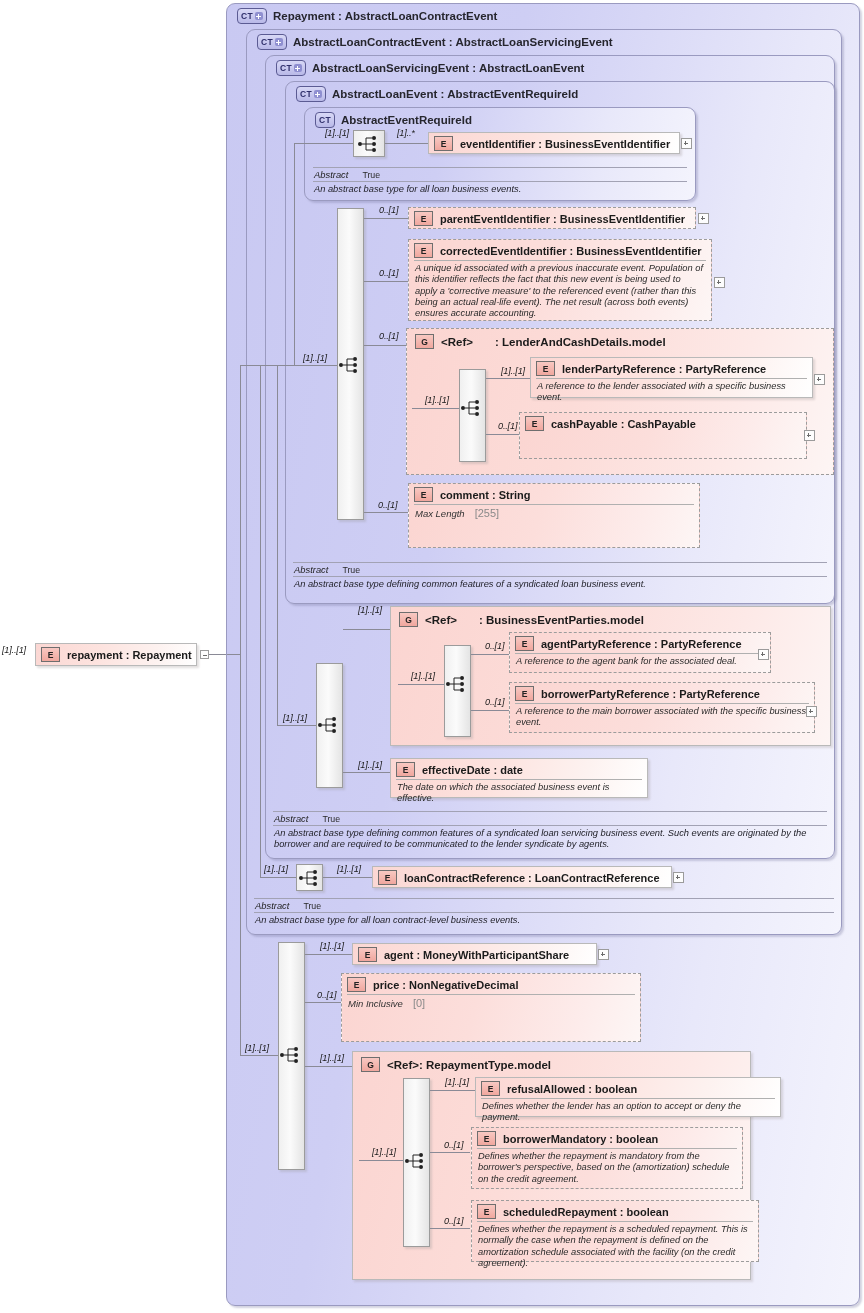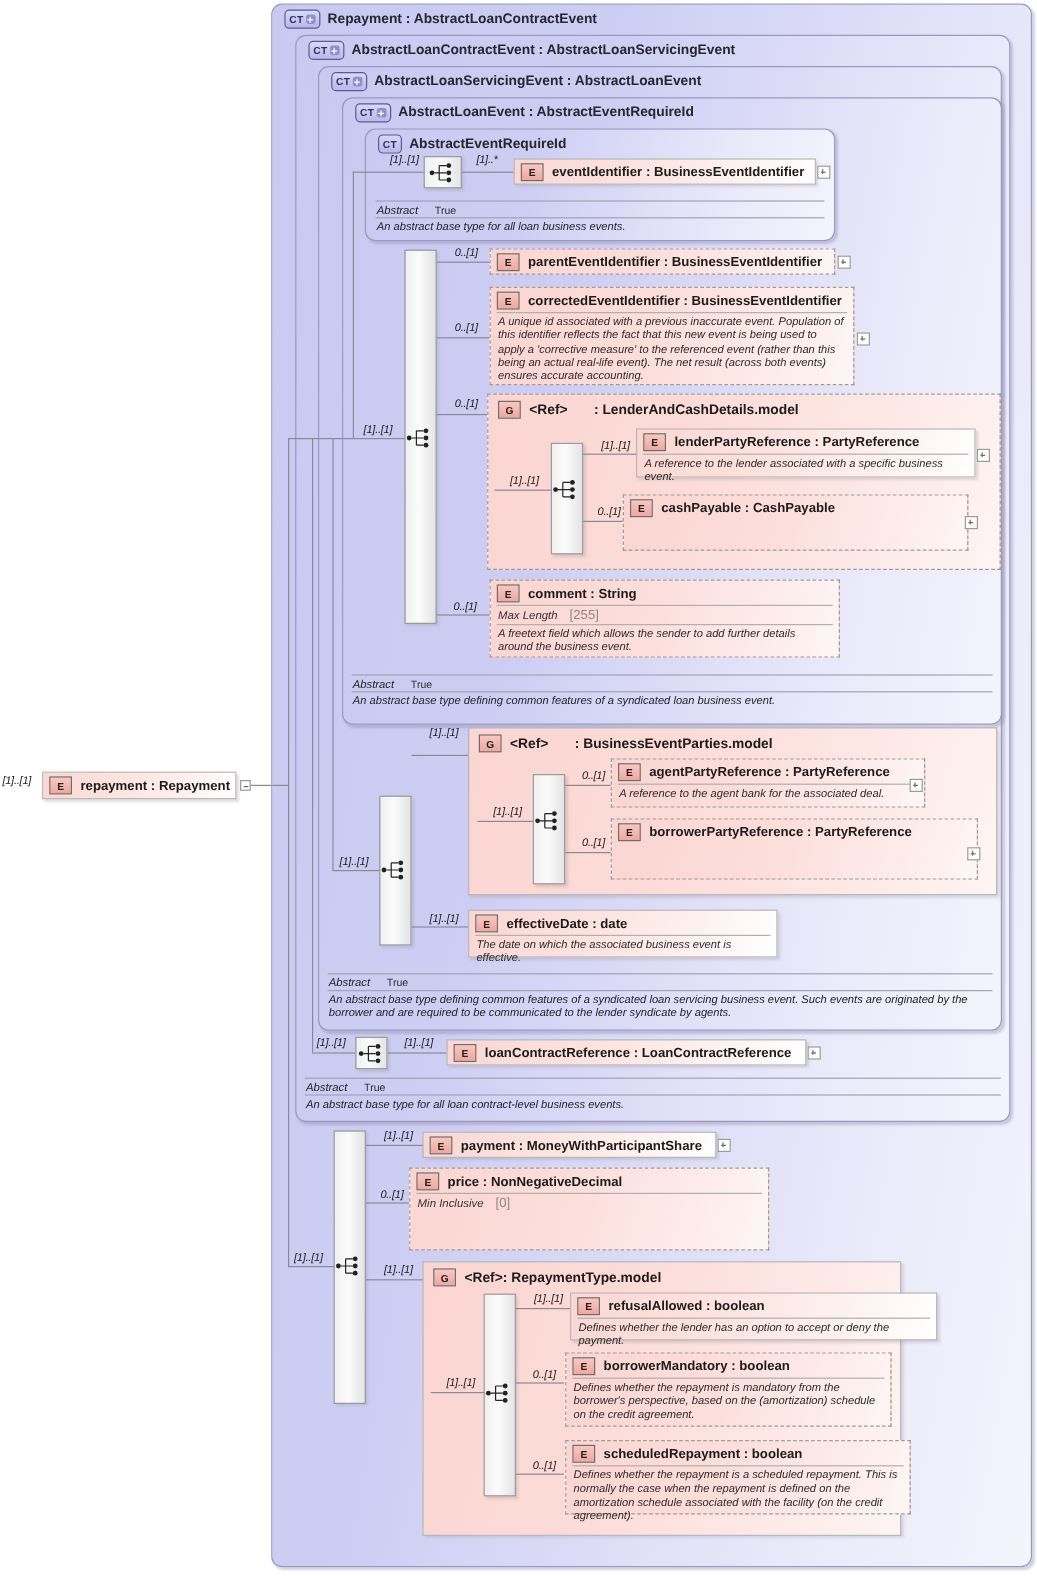--- a/index.html
+++ b/index.html
@@ -302,21 +302,20 @@
   <div class="h" style="left:364px;top:512px;width:46px;"></div>
   <div class="card abs" style="left:378px;top:500px;">0..[1]</div>
   <div class="elem dashed abs" style="left:408px;top:483px;width:292px;height:65px;">
     <div class="elem-head">
       <span class="ebadge">E</span>
       <span class="elabel">comment : String</span>
     </div>
     <div class="facet">
       <span>Max Length</span><span class="fv">[255]</span>
     </div>
-    <div class="doc">A freetext field which allows the sender to add further details around the business event.</div>
   </div>
 
   <div class="annot" style="left:285px;top:562px;width:550px;">
     <div class="line"></div>
     <div class="row">
       <span class="k">Abstract</span>
       <span class="vv">True</span>
     </div>
     <div class="line"></div>
     <div class="desc">An abstract base type defining common features of a syndicated loan business event.</div>
@@ -366,20 +365,21 @@
   </div>
   <div class="expander" style="left:758px;top:649px;"></div>
 
   <div class="h" style="left:471px;top:710px;width:40px;"></div>
   <div class="card abs" style="left:485px;top:697px;">0..[1]</div>
   <div class="elem dashed abs" style="left:509px;top:682px;width:306px;height:51px;">
     <div class="elem-head">
       <span class="ebadge">E</span>
       <span class="elabel">borrowerPartyReference : PartyReference</span>
     </div>
+    <div class="doc">A reference to the main borrower associated with the specific business event.</div>
   </div>
   <div class="expander" style="left:806px;top:706px;"></div>
 
   <div class="h" style="left:343px;top:772px;width:47px;"></div>
   <div class="card abs" style="left:358px;top:760px;">[1]..[1]</div>
   <div class="elem abs" style="left:390px;top:758px;width:258px;height:40px;">
     <div class="elem-head">
       <span class="ebadge">E</span>
       <span class="elabel">effectiveDate : date</span>
     </div>
@@ -441,21 +441,21 @@
     <circle cx="17" cy="4" r="2" fill="#222"></circle>
     <circle cx="17" cy="10" r="2" fill="#222"></circle>
     <circle cx="17" cy="16" r="2" fill="#222"></circle>
   </svg>
 
   <div class="h" style="left:305px;top:954px;width:48px;"></div>
   <div class="card abs" style="left:320px;top:941px;">[1]..[1]</div>
   <div class="elem abs" style="left:352px;top:943px;width:245px;height:22px;">
     <div class="elem-head">
       <span class="ebadge">E</span>
-      <span class="elabel">payment   : MoneyWithParticipantShare</span>
+      <span class="elabel">agent   : MoneyWithParticipantShare</span>
     </div>
   </div>
   <div class="expander" style="left:598px;top:949px;"></div>
 
   <div class="h" style="left:305px;top:1002px;width:38px;"></div>
   <div class="card abs" style="left:317px;top:990px;">0..[1]</div>
   <div class="elem dashed abs" style="left:341px;top:973px;width:300px;height:69px;">
     <div class="elem-head">
       <span class="ebadge">E</span>
       <span class="elabel">price       : NonNegativeDecimal</span>

